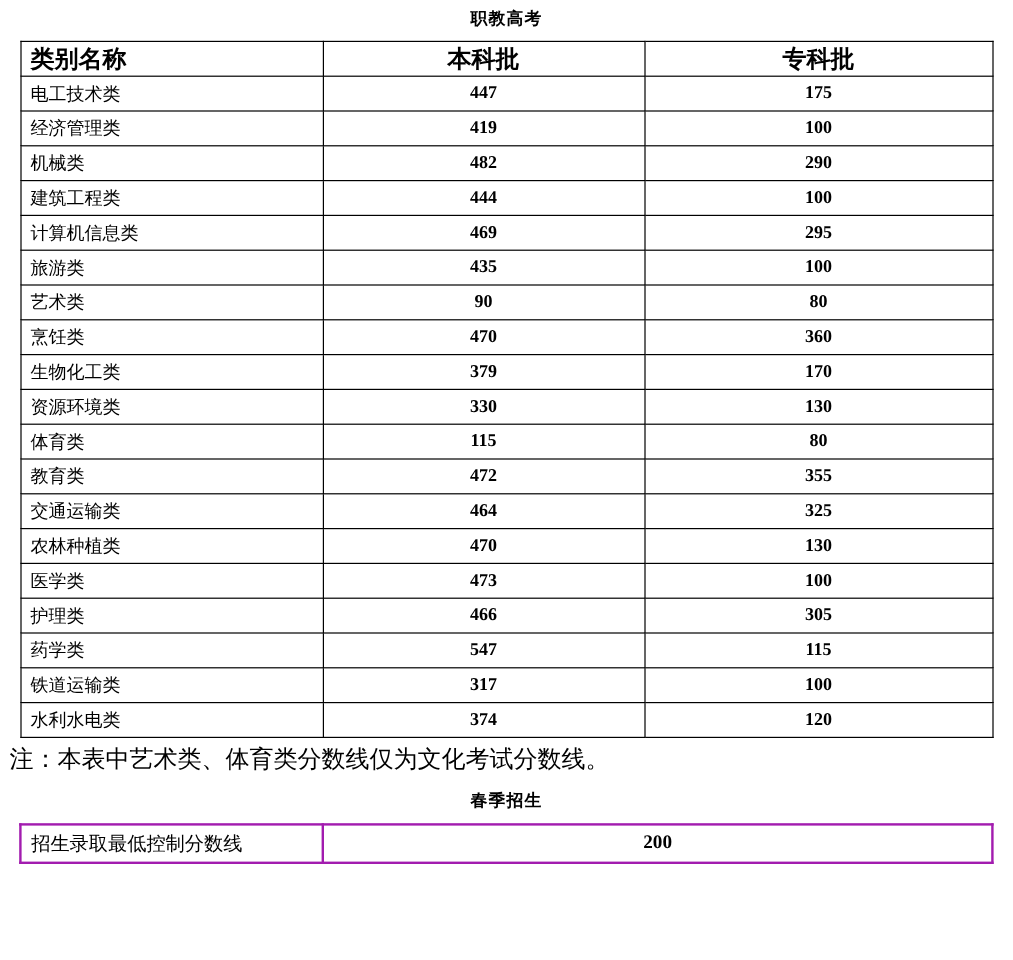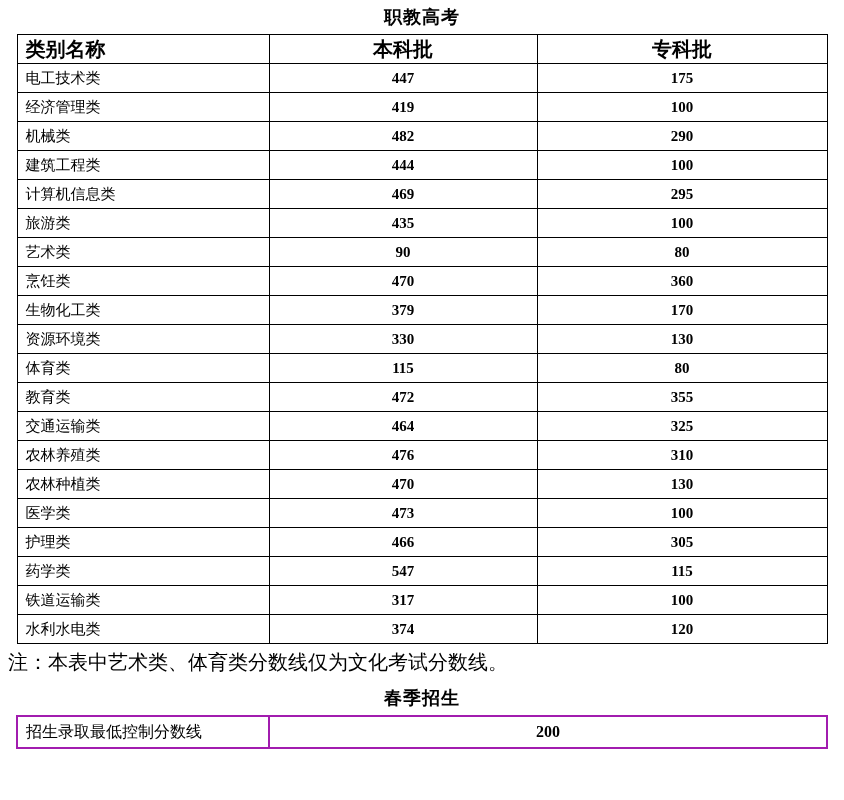--- a/index.html
+++ b/index.html
@@ -16,21 +16,21 @@
   }
   .page {
     width: 844px;
     height: 800px;
     position: relative;
     box-sizing: border-box;
   }
   .section-title {
     text-align: center;
     font-weight: bold;
-    font-size: 18px;
+    font-size: 14px;
     letter-spacing: 1px;
     margin: 6px 0 6px 0;
     line-height: 22px;
   }
   table.score-table {
     border-collapse: collapse;
     width: 810px;
     margin: 0 auto;
     table-layout: fixed;
   }
@@ -158,25 +158,20 @@
         <td class="cell-name">教育类</td>
         <td class="cell-num">472</td>
         <td class="cell-num">355</td>
       </tr>
       <tr>
         <td class="cell-name">交通运输类</td>
         <td class="cell-num">464</td>
         <td class="cell-num">325</td>
       </tr>
       <tr>
-        <td class="cell-name">农林养殖类</td>
-        <td class="cell-num">476</td>
-        <td class="cell-num">310</td>
-      </tr>
-      <tr>
         <td class="cell-name">农林种植类</td>
         <td class="cell-num">470</td>
         <td class="cell-num">130</td>
       </tr>
       <tr>
         <td class="cell-name">医学类</td>
         <td class="cell-num">473</td>
         <td class="cell-num">100</td>
       </tr>
       <tr>

